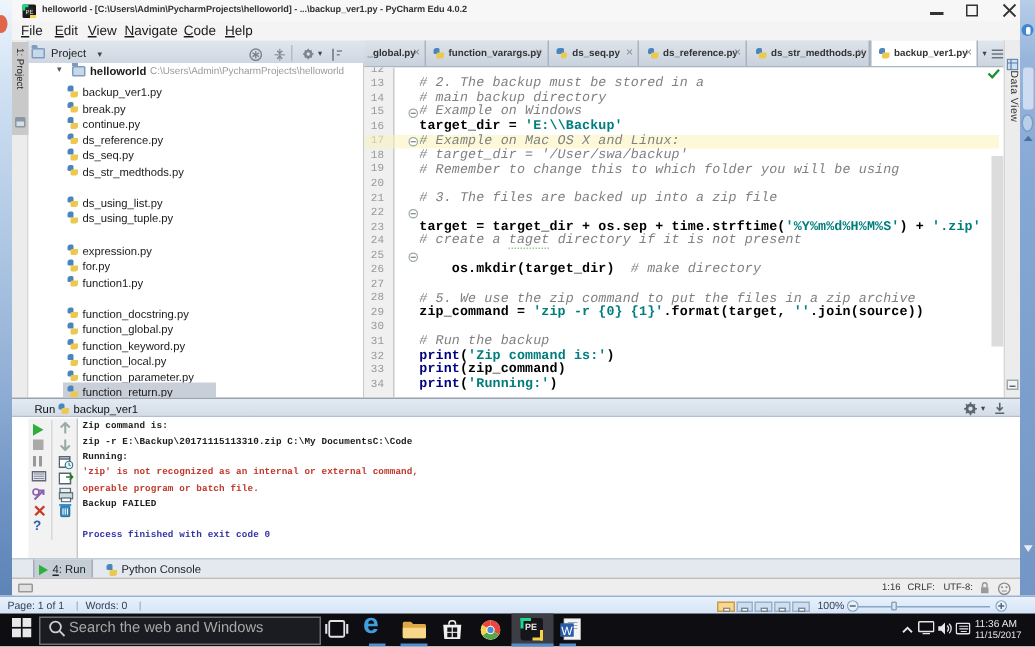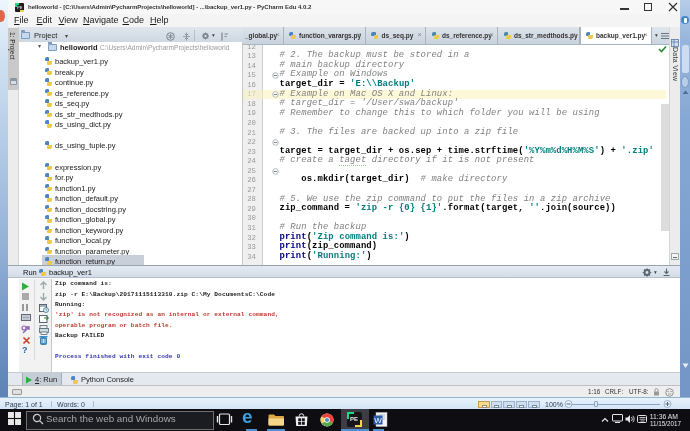--- a/index.html
+++ b/index.html
@@ -199,26 +199,26 @@
         </span>
         <span style="position:absolute;left:36px;top:1.5px;">ds_seq.py</span>
       </div>
 <div class="trow" style="top:66.25px;width:224px;">
         <span class="pyi" style="left:25px;top:1px;">
           <b></b>
           <i></i>
         </span>
         <span style="position:absolute;left:36px;top:1.5px;">ds_str_medthods.py</span>
       </div>
-<div class="trow" style="top:76.80px;width:224px;">
-        <span class="pyi" style="left:25px;top:1px;">
-          <b></b>
-          <i></i>
-        </span>
-        <span style="position:absolute;left:36px;top:1.5px;">ds_using_dict.py</span>
+<div class="trow" style="top:87.35px;width:224px;">
+        <span class="pyi" style="left:25px;top:1px;">
+          <b></b>
+          <i></i>
+        </span>
+        <span style="position:absolute;left:36px;top:1.5px;">ds_using_list.py</span>
       </div>
 <div class="trow" style="top:97.90px;width:224px;">
         <span class="pyi" style="left:25px;top:1px;">
           <b></b>
           <i></i>
         </span>
         <span style="position:absolute;left:36px;top:1.5px;">ds_using_tuple.py</span>
       </div>
 <div class="trow" style="top:119.00px;width:224px;">
         <span class="pyi" style="left:25px;top:1px;">
@@ -233,27 +233,20 @@
           <i></i>
         </span>
         <span style="position:absolute;left:36px;top:1.5px;">for.py</span>
       </div>
 <div class="trow" style="top:140.10px;width:224px;">
         <span class="pyi" style="left:25px;top:1px;">
           <b></b>
           <i></i>
         </span>
         <span style="position:absolute;left:36px;top:1.5px;">function1.py</span>
-      </div>
-<div class="trow" style="top:150.65px;width:224px;">
-        <span class="pyi" style="left:25px;top:1px;">
-          <b></b>
-          <i></i>
-        </span>
-        <span style="position:absolute;left:36px;top:1.5px;">function_default.py</span>
       </div>
 <div class="trow" style="top:161.20px;width:224px;">
         <span class="pyi" style="left:25px;top:1px;">
           <b></b>
           <i></i>
         </span>
         <span style="position:absolute;left:36px;top:1.5px;">function_docstring.py</span>
       </div>
 <div class="trow" style="top:171.75px;width:224px;">
         <span class="pyi" style="left:25px;top:1px;">

